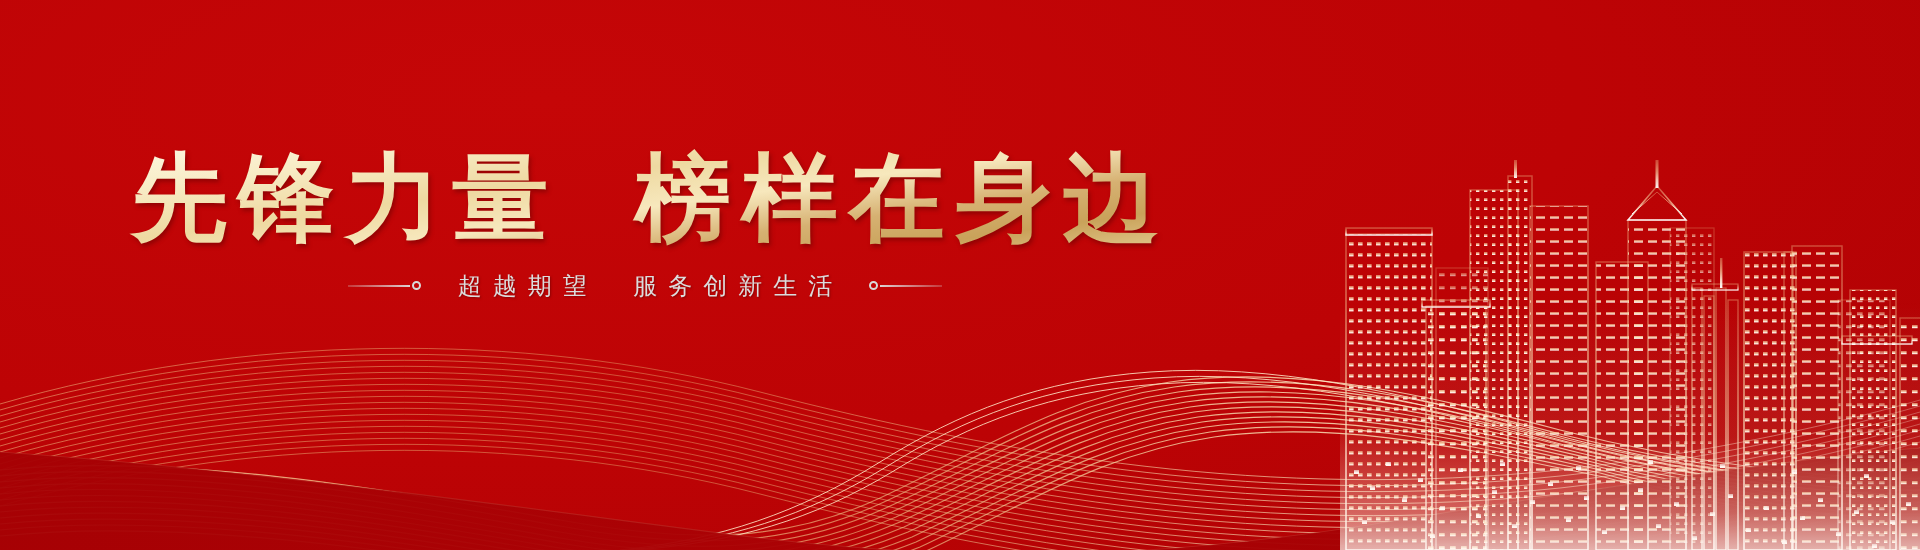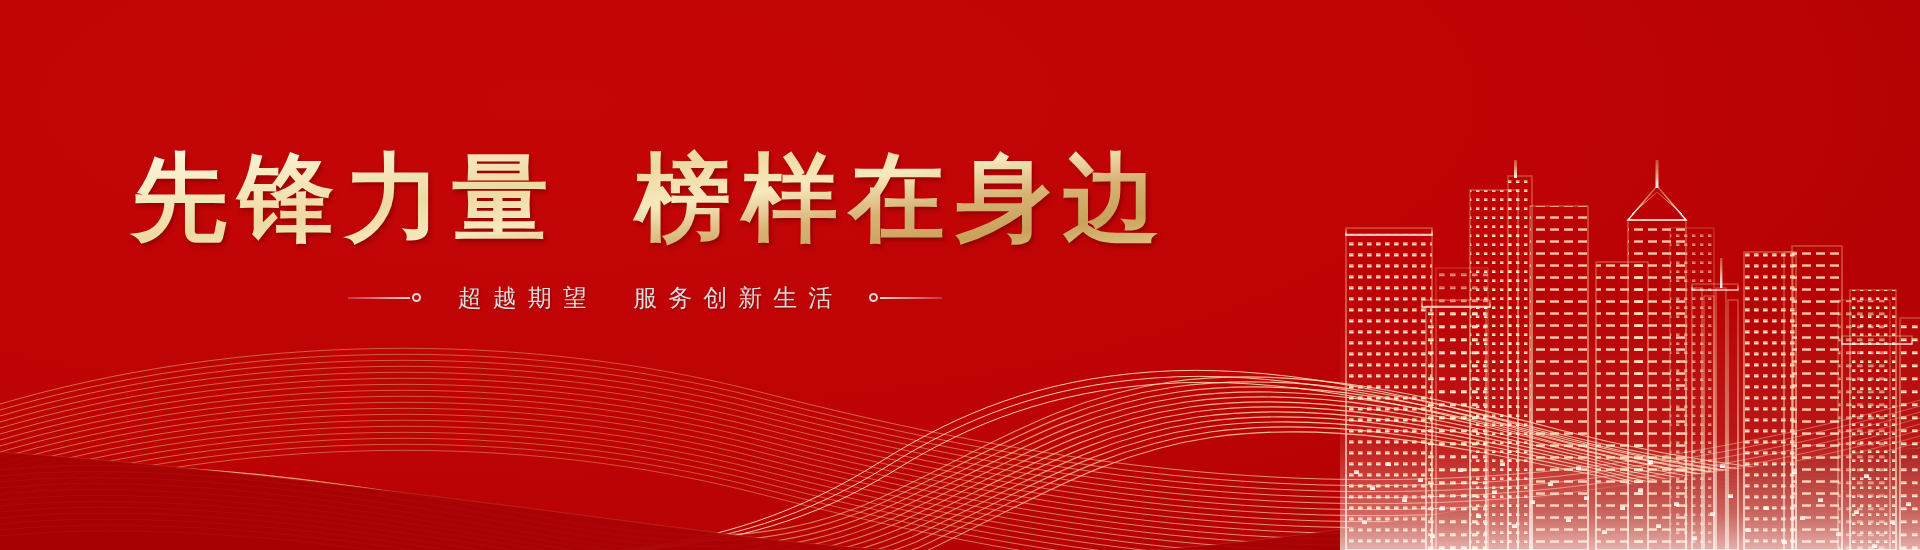--- a/index.html
+++ b/index.html
@@ -29,21 +29,21 @@
     font-size:96px;line-height:1.08;letter-spacing:11px;
     font-weight:700;white-space:pre;text-indent:11px;
     background:linear-gradient(173deg,#fdf6df 0%,#f7e9bf 20%,#e8cf96 42%,#f6e7bb 57%,#d8b madrid 58%,#cfa863 74%,#e7cf9a 88%,#f3e2b4 100%);
     background:linear-gradient(172deg,#fdf7e2 0%,#f8ecc6 18%,#eed9a1 38%,#f7e8bd 54%,#d6b172 70%,#c9a25a 84%,#e3c98e 100%);
     -webkit-background-clip:text;background-clip:text;color:transparent;
     -webkit-text-fill-color:transparent;
     filter:drop-shadow(2px 3px 2px rgba(90,0,0,.45));
   }
   #subtitle-row{
     display:flex;align-items:center;justify-content:center;
-    margin-top:32px;gap:12px;text-align:center;
+    margin-top:20px;gap:12px;text-align:center;
   }
   .deco{display:flex;align-items:center;}
   .deco .bar{width:62px;height:2px;background:linear-gradient(90deg,rgba(214,214,214,.25),rgba(222,222,222,.95));}
   .deco .dot{width:9px;height:9px;border:2px solid #d9d9d9;border-radius:50%;background:transparent;margin-left:2px;}
   .deco.right{flex-direction:row-reverse;}
   .deco.right .bar{background:linear-gradient(270deg,rgba(214,214,214,.25),rgba(222,222,222,.95));}
   .deco.right .dot{margin-left:0;margin-right:2px;}
   #subtitle{
     font-size:24px;letter-spacing:11px;white-space:pre;text-indent:11px;
     color:#dcdcdc;font-weight:400;padding:0 14px;

